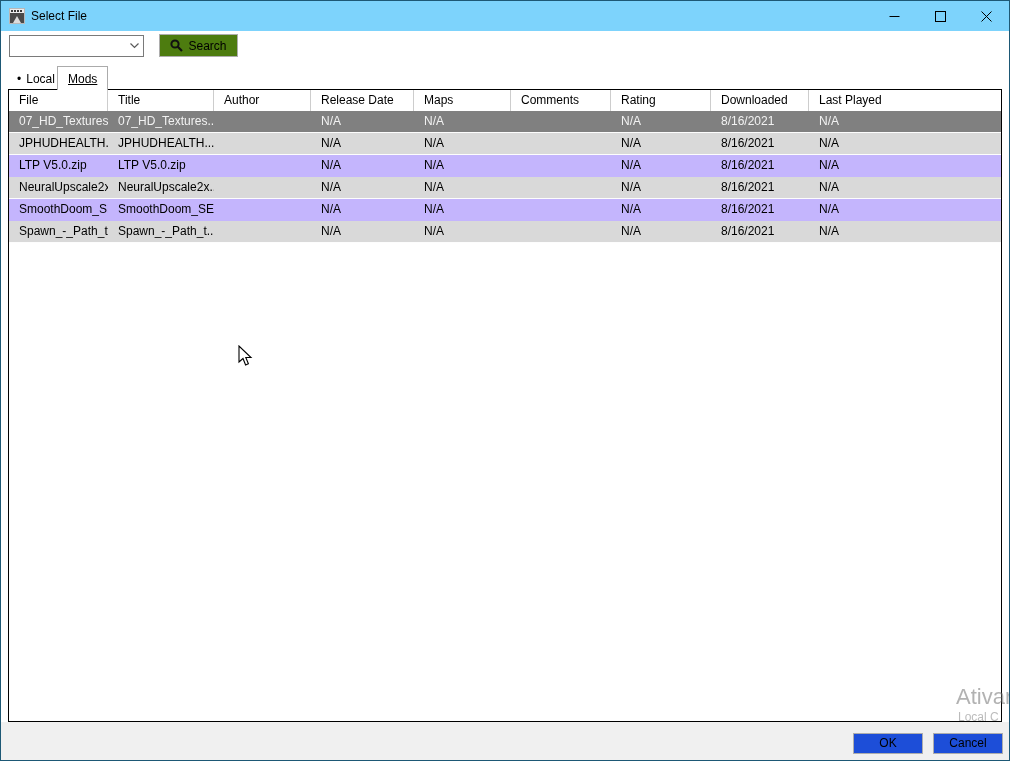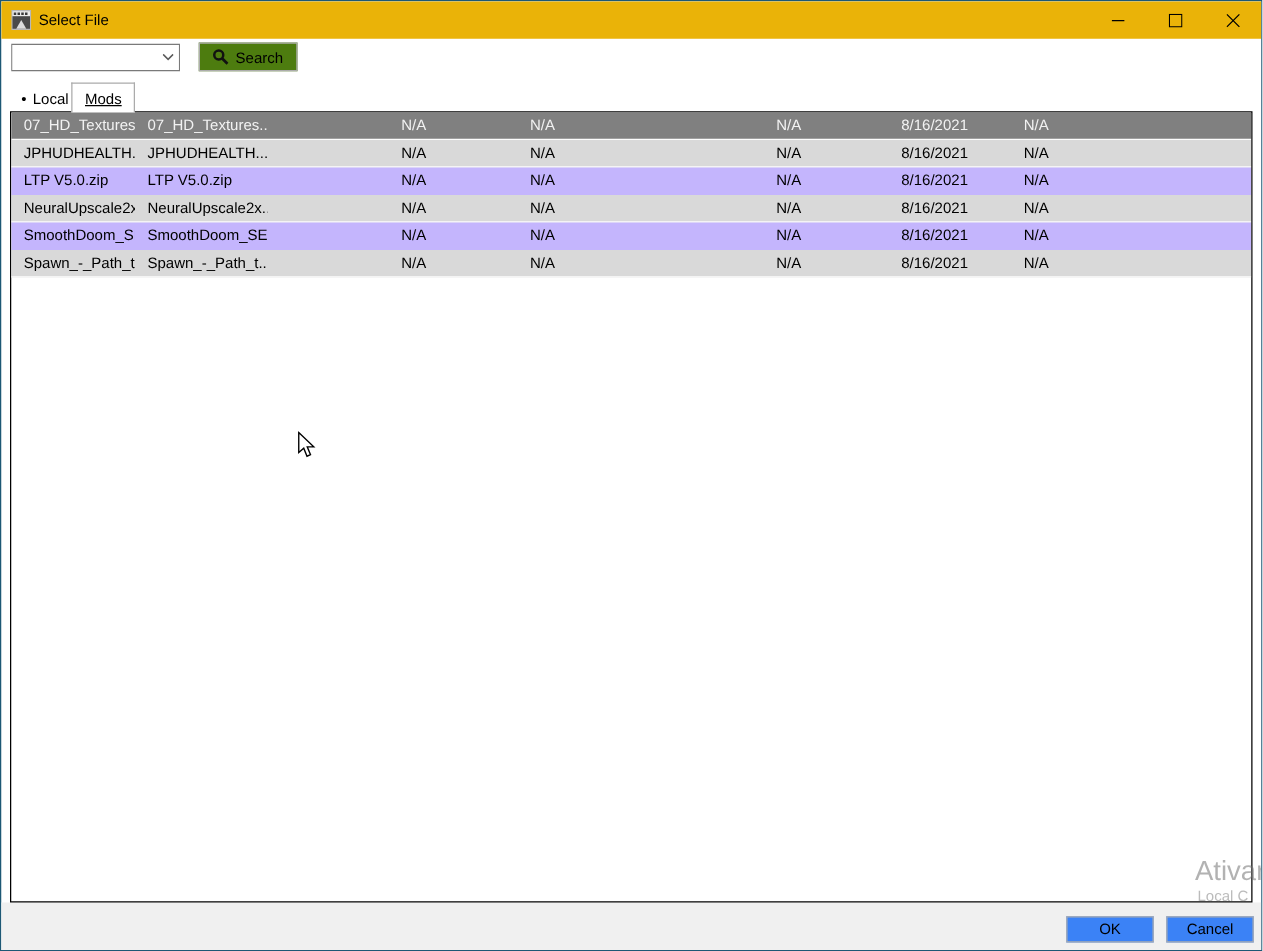--- a/index.html
+++ b/index.html
@@ -5,21 +5,21 @@
   * { margin:0; padding:0; box-sizing:border-box; }
   html,body { background:#ffffff; }
   body { font-family:"Liberation Sans", sans-serif; font-size:12px; color:#000; }
 
   .window {
     position:relative; width:1010px; height:761px; background:#ffffff;
     border:1px solid #1d5875; overflow:hidden;
   }
 
   
-  .titlebar { position:absolute; left:0; top:0; right:0; height:30px; background:#eab308; }
+  .titlebar { position:absolute; left:0; top:0; right:0; height:30px; background:#7dd3fc; }
   .app-icon { position:absolute; left:8px; top:7px; width:16px; height:16px; }
   .title-text { position:absolute; left:30px; top:0; height:30px; line-height:30px; font-size:12px; color:#000; }
   .win-controls { position:absolute; right:0; top:0; height:30px; display:flex; }
   .win-btn { width:46px; height:30px; display:flex; align-items:center; justify-content:center; cursor:default; }
 
   
   .combobox {
     position:absolute; left:8px; top:34px; width:135px; height:22px;
     background:#fff; border:1px solid #7a7a7a; display:flex; align-items:stretch;
   }
@@ -49,21 +49,21 @@
   .grow.alt { background:#d9d9d9; border-bottom:1px solid #fdfdfd; }
   .grow.sel { background:#808080; color:#f2f2f2; border-bottom:1px solid #fdfdfd; }
   .cell { height:100%; line-height:21px; padding-left:10px; overflow:hidden; white-space:nowrap; }
   .c0 { width:99px; } .c1 { width:106px; } .c2 { width:97px; } .c3 { width:103px; }
   .c4 { width:97px; } .c5 { width:100px; } .c6 { width:100px; } .c7 { width:98px; }
   .c8 { flex:1; }
 
   
   .footer { position:absolute; left:0; right:0; bottom:0; height:38px; background:#f0f0f0; }
   .dlg-btn {
-    position:absolute; width:70px; height:21px; background:#3b82f6; border:1px solid #adadad;
+    position:absolute; width:70px; height:21px; background:#1d4ed8; border:1px solid #adadad;
     font-family:"Liberation Sans",sans-serif; font-size:12px; color:#000; text-align:center; line-height:19px;
   }
   .ok-btn { left:852px; top:732px; }
   .cancel-btn { left:932px; top:732px; }
 
   
   .watermark1 { position:absolute; left:955px; top:683px; font-size:22px; color:rgba(115,115,115,0.55); white-space:nowrap; z-index:4; pointer-events:none; }
   .watermark2 { position:absolute; left:957px; top:709px; font-size:12px; color:rgba(120,120,120,0.50); white-space:nowrap; z-index:4; pointer-events:none; }
 
   
@@ -127,20 +127,31 @@
 
   <div class="tab tab-local">
     <span class="tab-bullet">•</span>
     <span>Local</span>
   </div>
   <div class="tab tab-mods">
     <span>Mods</span>
   </div>
 
   <div class="grid">
+    <div class="grid-header">
+        <div class="hcell c0">File</div>
+        <div class="hcell c1">Title</div>
+        <div class="hcell c2">Author</div>
+        <div class="hcell c3">Release Date</div>
+        <div class="hcell c4">Maps</div>
+        <div class="hcell c5">Comments</div>
+        <div class="hcell c6">Rating</div>
+        <div class="hcell c7">Downloaded</div>
+        <div class="hcell c8">Last Played</div>
+      </div>
     <div class="grid-body">
         <div class="grow sel">
           <div class="cell c0">07_HD_Textures....</div>
           <div class="cell c1">07_HD_Textures....</div>
           <div class="cell c2"></div>
           <div class="cell c3">N/A</div>
           <div class="cell c4">N/A</div>
           <div class="cell c5"></div>
           <div class="cell c6">N/A</div>
           <div class="cell c7">8/16/2021</div>

